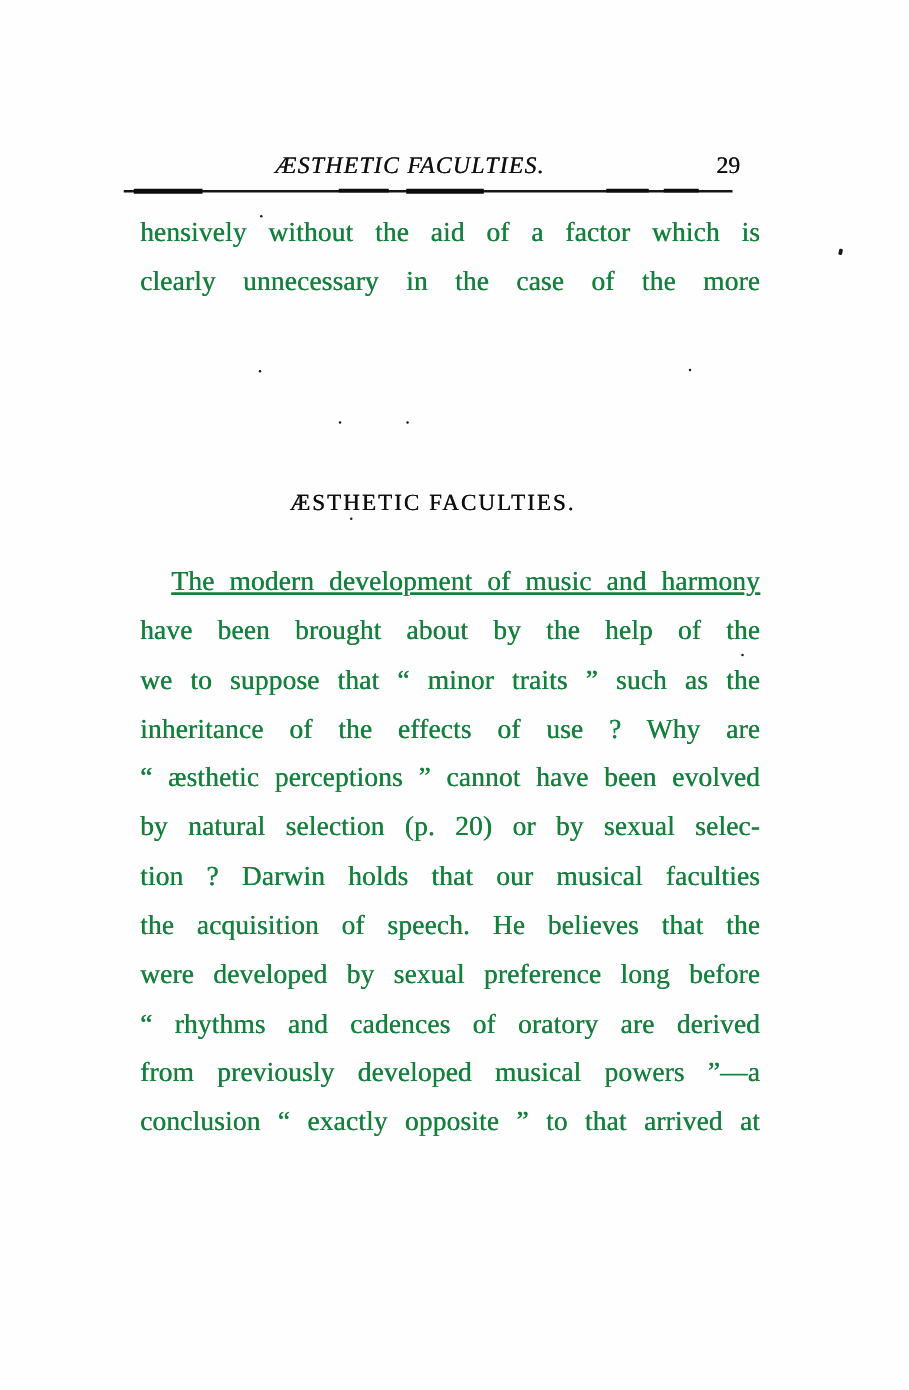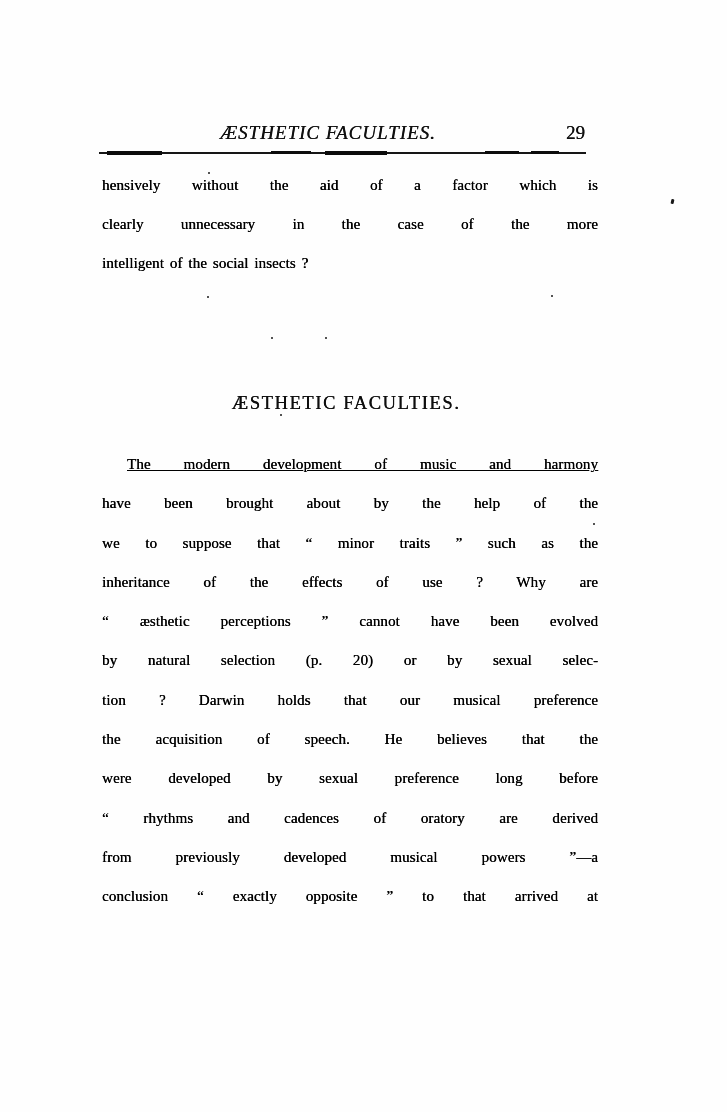--- a/index.html
+++ b/index.html
@@ -23,22 +23,23 @@
     text-align: center;
     font-style: italic;
     font-size: 19px;
     line-height: 24px;
     letter-spacing: 1px;
     color: #101010;
     text-shadow: 0.3px 0 currentColor;
   }
   .page-number {
     position: absolute;
-    left: 566px; top: 121px;
+    left: 552px; top: 121px;
     width: 40px;
+    text-align: right;
     font-size: 19px;
     line-height: 24px;
     color: #101010;
     text-shadow: 0.3px 0 currentColor;
   }
   
   .rule {
     position: absolute;
     left: 99px; top: 152px;
     width: 487px; height: 2px;
@@ -46,26 +47,26 @@
   }
   .rule .seg { position: absolute; background: #0c0c0c; display: block; }
   .rule .s1 { left: 8px;  top: -1px; width: 55px; height: 4px; }
   .rule .s2 { left: 172px; top: -1px; width: 40px; height: 3px; }
   .rule .s3 { left: 226px; top: -1px; width: 62px; height: 4px; }
   .rule .s4 { left: 386px; top: -1px; width: 34px; height: 3px; }
   .rule .s5 { left: 432px; top: -1px; width: 28px; height: 3px; }
   
   .para {
     position: absolute;
-    left: 102px;
+    left: 112px;
     width: 496px;
-    font-size: 15px;
+    font-size: 22px;
     letter-spacing: 0.1px;
     word-spacing: 2px;
-    color: #000000;
+    color: #15803d;
     text-shadow: 0.3px 0 currentColor;
   }
   .para-intro { top: 166px; line-height: 39px; }
   .para-body  { top: 445px; line-height: 39.3px; }
   .line { white-space: normal; }
   .line.just { text-align: justify; text-align-last: justify; }
   .line.indent { text-indent: 25px; text-decoration: underline; }
   
   .section-heading {
     position: absolute;
@@ -101,33 +102,32 @@
     <i class="seg s1"></i>
     <i class="seg s2"></i>
     <i class="seg s3"></i>
     <i class="seg s4"></i>
     <i class="seg s5"></i>
   </div>
 
   <section class="para para-intro">
     <div class="line just">hensively without the aid of a factor which is</div>
     <div class="line just">clearly unnecessary in the case of the more</div>
-    <div class="line">intelligent of the social insects ?</div>
   </section>
 
   <h2 class="section-heading">ÆSTHETIC FACULTIES.</h2>
 
   <section class="para para-body">
     <div class="line just indent">The modern development of music and harmony</div>
     <div class="line just">have been brought about by the help of the</div>
     <div class="line just">we to suppose that “ minor traits ” such as the</div>
     <div class="line just">inheritance of the effects of use ? Why are</div>
     <div class="line just">“ æsthetic perceptions ” cannot have been evolved</div>
     <div class="line just">by natural selection (p. 20) or by sexual selec-</div>
-    <div class="line just">tion ? Darwin holds that our musical preference</div>
+    <div class="line just">tion ? Darwin holds that our musical faculties</div>
     <div class="line just">the acquisition of speech. He believes that the</div>
     <div class="line just">were developed by sexual preference long before</div>
     <div class="line just">“ rhythms and cadences of oratory are derived</div>
     <div class="line just">from previously developed musical powers ”—a</div>
     <div class="line just">conclusion “ exactly opposite ” to that arrived at</div>
   </section>
 
   <i class="speck" style="left:208px; top:172px;"></i>
   <i class="speck mark" style="left:671px; top:199px;"></i>
   <i class="speck" style="left:551px; top:295px;"></i>

